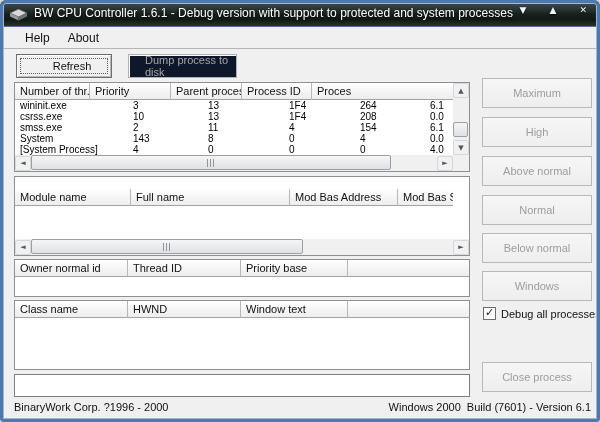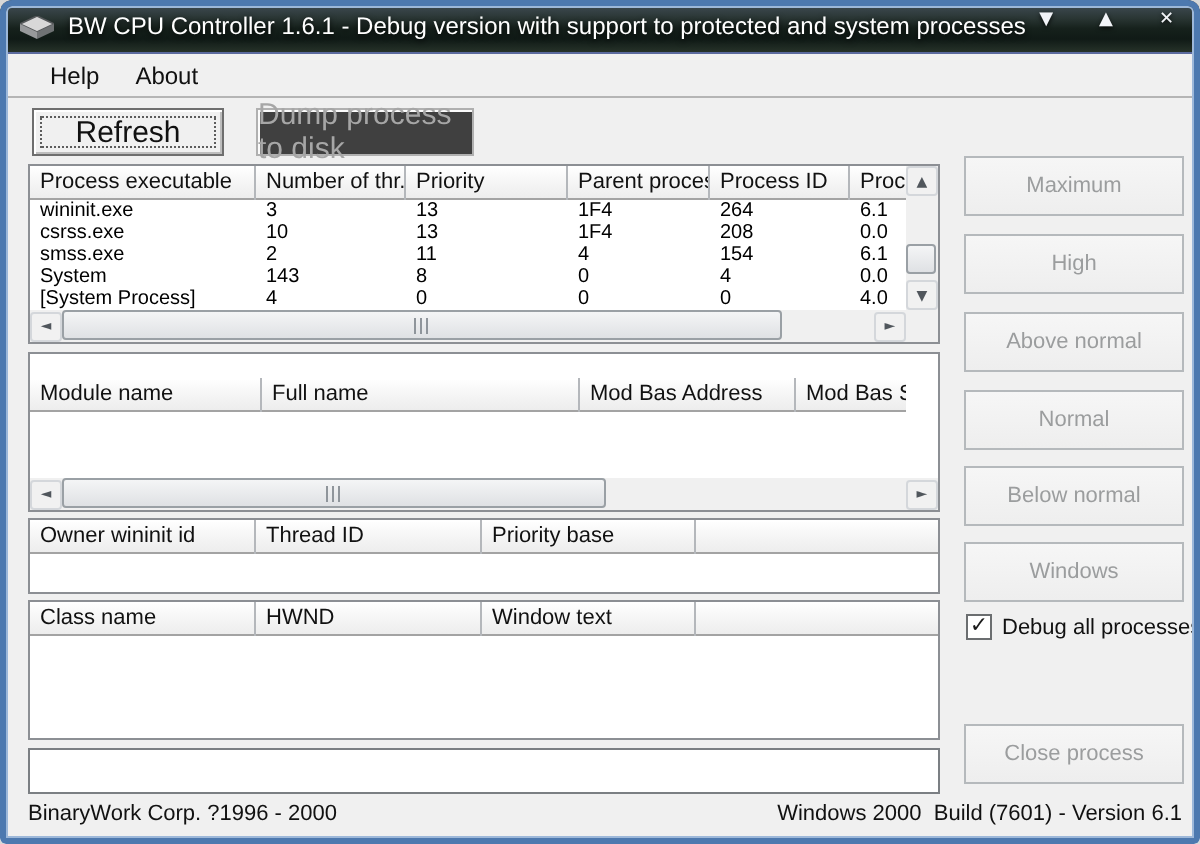--- a/index.html
+++ b/index.html
@@ -21,25 +21,25 @@
   .winbtns{position:absolute;top:3px;right:13px;display:flex;gap:23px;}
   .winbtn{color:#f2f4f8;font-size:9px;font-family:"DejaVu Sans",sans-serif;cursor:default;
     text-shadow:0 1px 2px rgba(0,0,0,.8);line-height:14px;}
 
   
   .menubar{position:absolute;left:3px;right:3px;top:28px;height:21px;background:#f0f0f0;
     border-bottom:1px solid #b5b5b5;display:flex;align-items:center;padding-left:13px;}
   .menu-item{font-size:12px;color:#111;padding:2px 9px;cursor:default;}
 
   
-  .btn{position:absolute;font-size:15px;display:flex;align-items:center;justify-content:center;cursor:default;}
+  .btn{position:absolute;font-size:11px;display:flex;align-items:center;justify-content:center;cursor:default;padding-left:16px;}
   .btn-refresh{left:16px;top:54px;width:96px;height:24px;background:#f0f0f0;color:#111;
     border:1px solid #6e6e6e;box-shadow:inset 1px 1px 0 #ffffff,inset -1px -1px 0 #bdbdbd;}
   .btn-refresh::after{content:"";position:absolute;inset:3px;border:1px dotted #5c5c5c;}
-  .btn-dump{left:128px;top:54px;width:109px;height:24px;background:#404040;color:#a6a6a6;
+  .btn-dump{left:128px;top:54px;width:109px;height:24px;background:#0f172a;color:#a6a6a6;
     border:1px solid #b0b0b0;box-shadow:inset 1px 1px 0 #fbfbfb;}
 
   
   .list{position:absolute;left:14px;width:456px;border:1px solid #8c8f94;background:#ffffff;}
   .list1{top:82px;height:90px;}
   .list2{top:176px;height:80px;}
   .list3{top:259px;height:38px;}
   .list4{top:300px;height:70px;}
   .lheader{position:absolute;left:0;top:0;height:17px;display:flex;overflow:hidden;}
   .hcell{height:17px;line-height:16px;font-size:11px;color:#111;padding-left:5px;
@@ -116,21 +116,20 @@
   <div class="menubar">
     <span class="menu-item">Help</span>
     <span class="menu-item">About</span>
   </div>
 
   <div class="btn btn-refresh">Refresh</div>
   <div class="btn btn-dump">Dump process to disk</div>
 
   <div class="list list1">
     <div class="lheader" style="right:16px;">
-      <div class="hcell pl-c0">Process executable</div>
       <div class="hcell pl-c1">Number of thr...</div>
       <div class="hcell pl-c2">Priority</div>
       <div class="hcell pl-c3">Parent process</div>
       <div class="hcell pl-c4">Process ID</div>
       <div class="hcell pl-c5 fill">Proces</div>
     </div>
     <div class="lrows" style="right:16px;">
       <div class="lrow">
         <div class="lcell pl-c0">wininit.exe</div>
         <div class="lcell pl-c1">3</div>
@@ -204,21 +203,21 @@
         <div class="sb-thumb h" style="left:0;width:272px;">
           <span class="grip"></span>
         </div>
       </div>
       <div class="sb-btn">►</div>
     </div>
   </div>
 
   <div class="list list3">
     <div class="lheader" style="right:0;">
-      <div class="hcell tl-c0">Owner wininit id</div>
+      <div class="hcell tl-c0">Owner normal id</div>
       <div class="hcell tl-c1">Thread ID</div>
       <div class="hcell tl-c2">Priority base</div>
       <div class="hcell fill"></div>
     </div>
   </div>
 
   <div class="list list4">
     <div class="lheader" style="right:0;">
       <div class="hcell tl-c0">Class name</div>
       <div class="hcell tl-c1">HWND</div>

